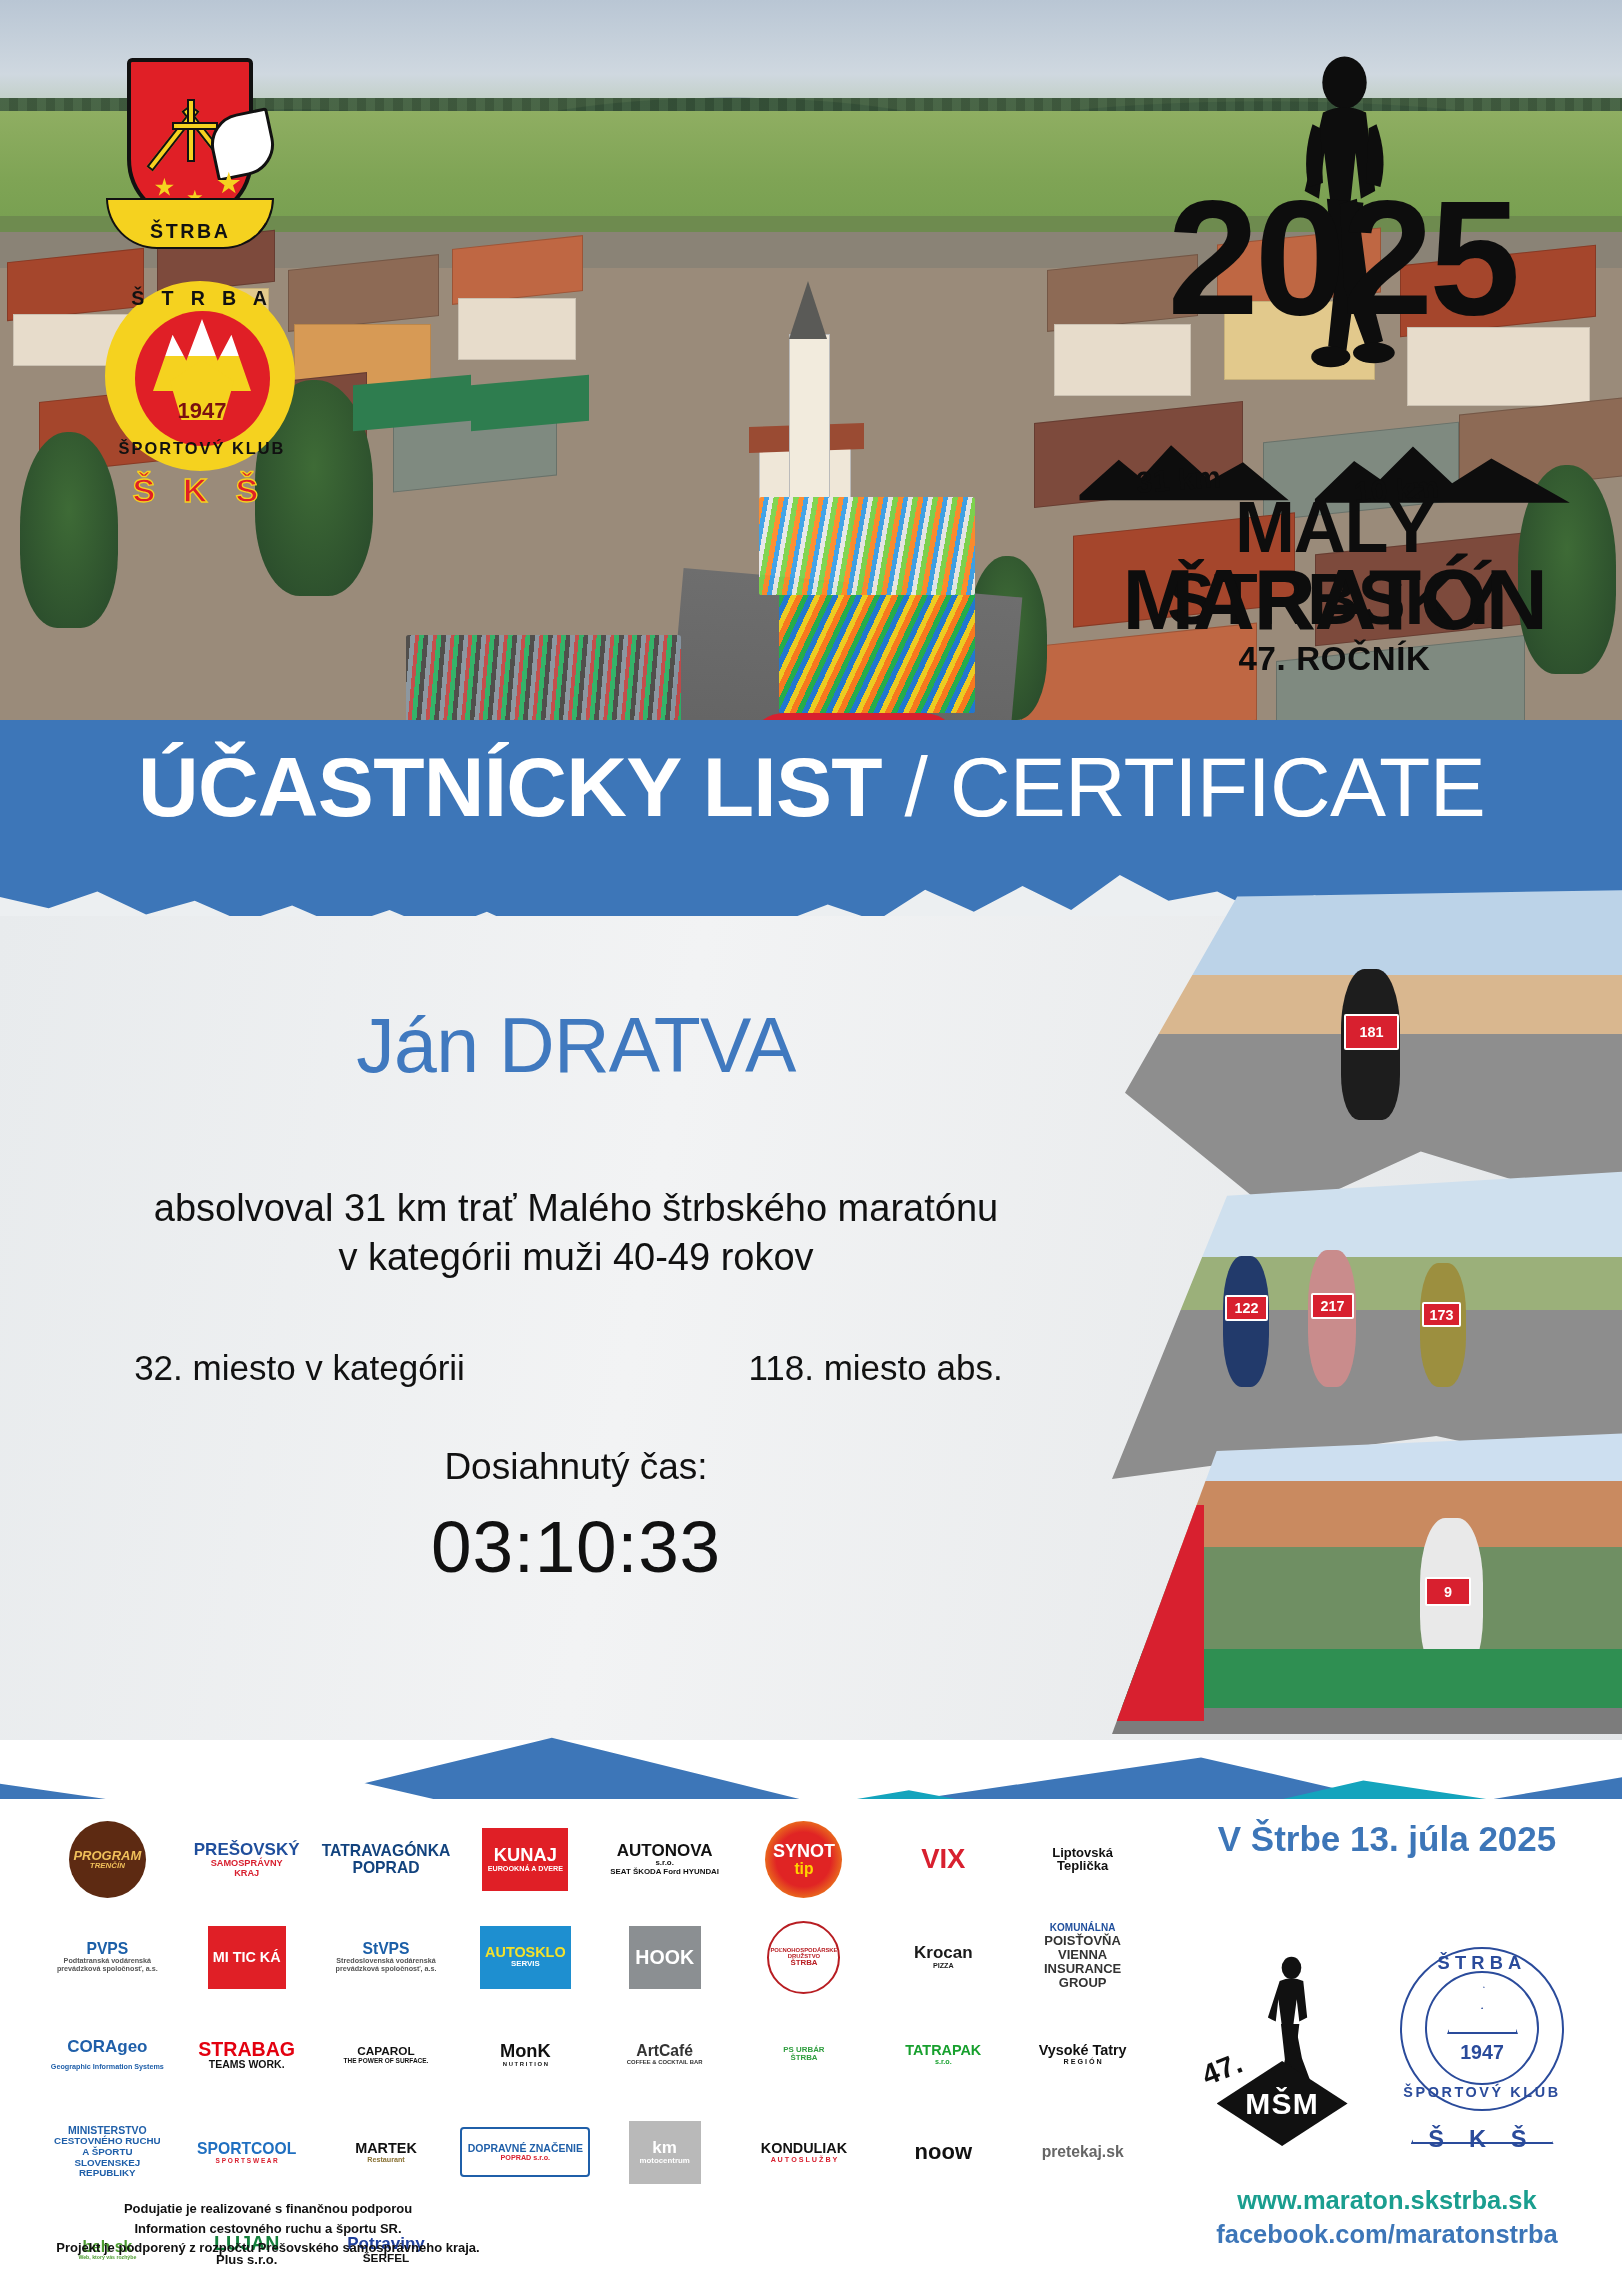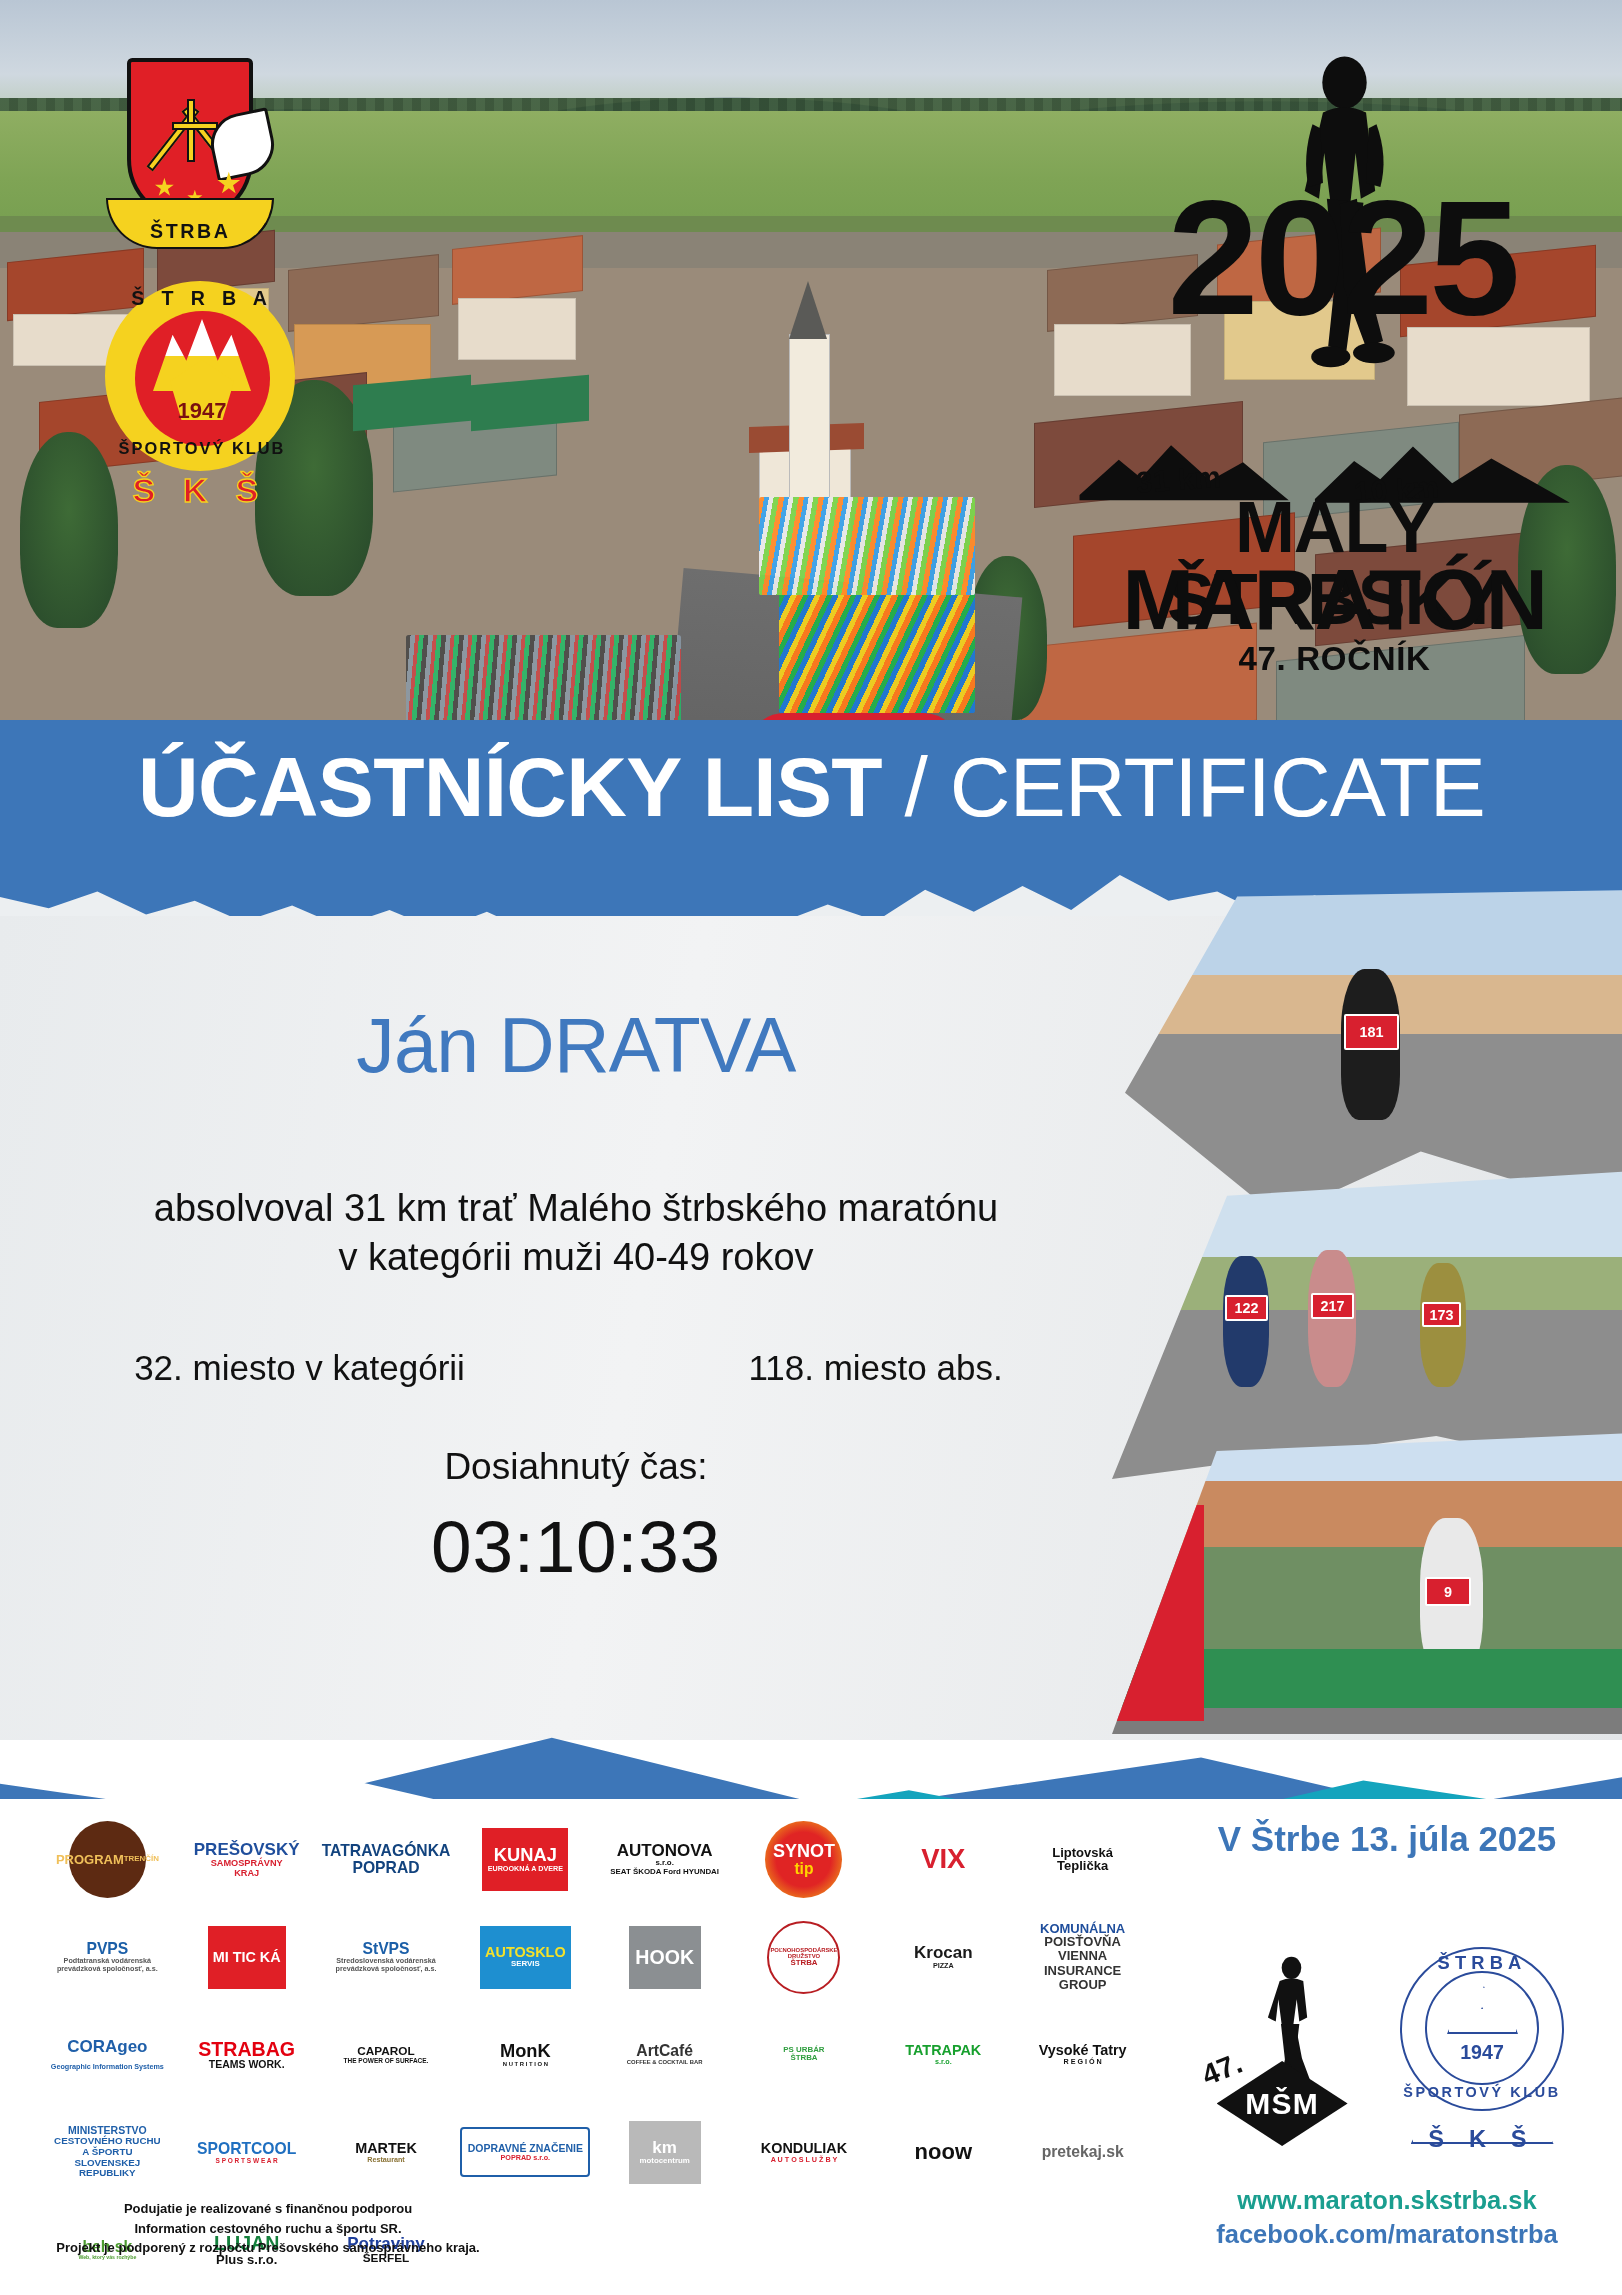--- a/index.html
+++ b/index.html
@@ -342,21 +342,21 @@
 
   <div class="mt-band">
     <div class="mt-blue"></div>
     <div class="mt-teal"></div>
     <div class="mt-white"></div>
   </div>
 
   <div class="footer">
     <div class="sponsor-grid" id="sponsor-grid">
         <div class="sp">
-          <div style="display: flex; align-items: center; justify-content: center; line-height: 1.08; max-width: 131px; padding: 3.9px 5.2px; color: rgb(240, 192, 90); background: rgb(93, 42, 18); width: 77px; height: 77px; border-radius: 50%;">
+          <div style="display: flex; flex-direction: column; align-items: center; justify-content: center; line-height: 1.08; max-width: 131px; padding: 3.9px 5.2px; color: rgb(240, 192, 90); background: rgb(93, 42, 18); width: 77px; height: 77px; border-radius: 50%; font-style: italic;">
             <span class="lg" style="font-size: 13px;">PROGRAM</span>
             <span class="lg-sm" style="font-size: 7.9px;">TRENČÍN</span>
           </div>
         </div>
         <div class="sp">
           <div style="display: flex; flex-direction: column; align-items: center; justify-content: center; line-height: 1.08; max-width: 131px; padding: 3.9px 5.2px; color: rgb(31, 78, 156);">
             <span class="lg" style="font-size: 17px;">PREŠOVSKÝ</span>
             <span class="lg-sm" style="font-size: 9.2px; color: rgb(216, 32, 47);">SAMOSPRÁVNY</span>
             <span class="lg-sm" style="font-size: 9.2px; color: rgb(216, 32, 47);">KRAJ</span>
           </div>
@@ -434,21 +434,21 @@
           </div>
         </div>
         <div class="sp">
           <div style="display: flex; flex-direction: column; align-items: center; justify-content: center; line-height: 1.08; max-width: 131px; padding: 3.9px 5.2px; color: rgb(26, 26, 26);">
             <span class="lg" style="font-size: 17px;">Krocan</span>
             <span class="lg-sm" style="font-size: 7.2px;">PIZZA</span>
           </div>
         </div>
         <div class="sp">
           <div style="display: flex; flex-direction: column; align-items: center; justify-content: center; line-height: 1.08; max-width: 131px; padding: 3.9px 5.2px; color: rgb(31, 78, 156);">
-            <span class="lg" style="font-size: 13px;">KOMUNÁLNA</span>
+            <span class="lg" style="font-size: 10px;">KOMUNÁLNA</span>
             <span class="lg-sm" style="font-size: 13px; color: rgb(51, 51, 51);">POISŤOVŇA</span>
             <span class="lg-sm" style="font-size: 13px; color: rgb(51, 51, 51);">VIENNA INSURANCE GROUP</span>
           </div>
         </div>
         <div class="sp">
           <div style="display: flex; flex-direction: column; align-items: center; justify-content: center; line-height: 1.08; max-width: 131px; padding: 3.9px 5.2px; color: rgb(31, 95, 169); gap: 8px;">
             <span class="lg" style="font-size: 17px;">CORAgeo</span>
             <span class="lg-sm" style="font-size: 7.2px; color: rgb(31, 95, 169);">Geographic Information Systems</span>
           </div>
         </div>

